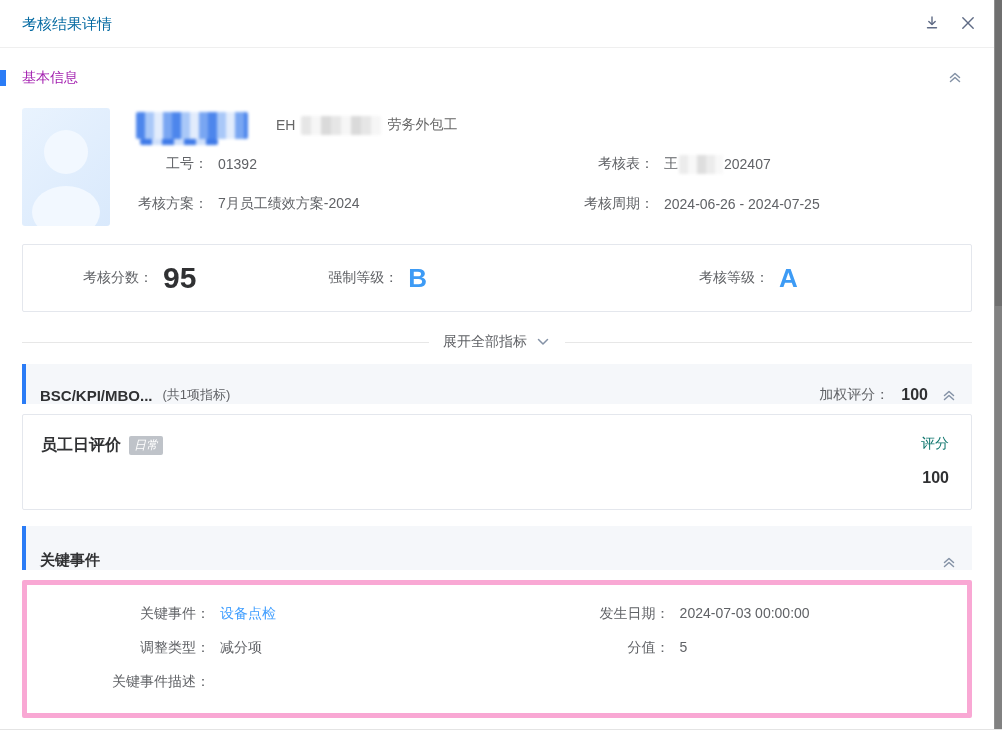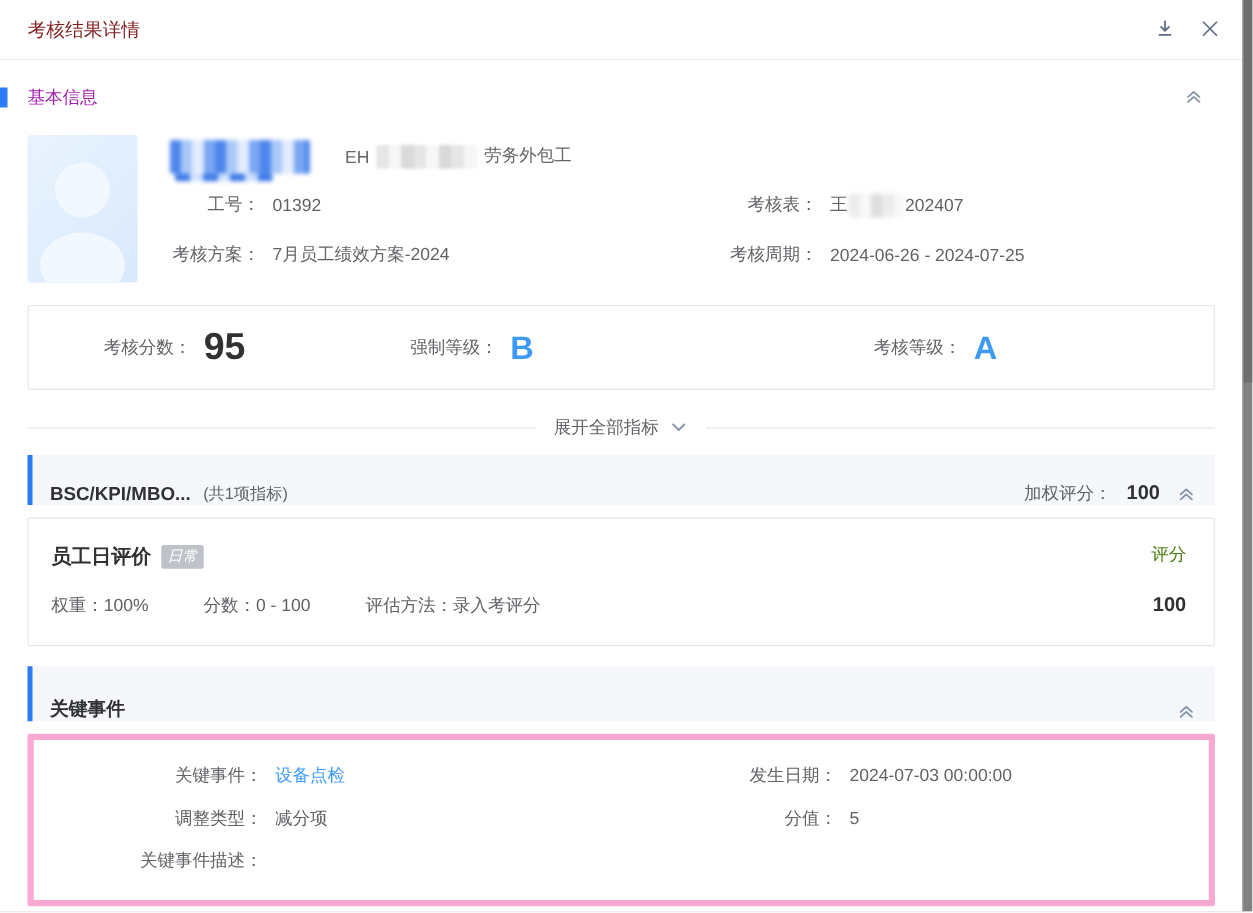--- a/index.html
+++ b/index.html
@@ -10,21 +10,21 @@
     position:relative; overflow:hidden;
   }
   .window { position:absolute; inset:0; background:#fff; border-bottom:1px solid #e4e4e4; }
 
   
   .scrollbar { position:absolute; top:0; right:0; width:8px; height:100%; background:#818181; border-left:1px solid #909090; }
   .scroll-thumb { position:absolute; top:0; left:0; width:100%; height:42%; background:#6f6f6f; }
 
   
   .titlebar { position:relative; height:48px; border-bottom:1px solid #efefef; }
-  .titlebar .title { position:absolute; left:22px; top:15px; font-size:15px; color:#7f1d1d; }
+  .titlebar .title { position:absolute; left:22px; top:15px; font-size:15px; color:#0369a1; }
   .tb-icons { position:absolute; right:24px; top:13px; display:flex; gap:16px; }
   .tb-icons .ibtn { width:20px; height:20px; display:flex; align-items:center; justify-content:center; cursor:pointer; }
   svg.lineicon { stroke:#5f6b85; stroke-width:1.4; fill:none; stroke-linecap:round; stroke-linejoin:round; }
   svg.chev { stroke:#8492a6; stroke-width:1.5; fill:none; stroke-linecap:round; stroke-linejoin:round; }
 
   .content { position:relative; width:994px; padding:0 22px; }
 
   
   .sec-head { position:relative; margin-top:20px; height:20px; display:flex; align-items:center; }
   .sec-marker { position:absolute; left:-22px; top:2px; width:6px; height:16px; background:#2b7cf6; }
@@ -81,21 +81,21 @@
 
   
   .ind-card { margin-top:10px; border:1px solid #e4e7ed; border-radius:2px; padding:20px 22px 22px 18px;
     display:flex; justify-content:space-between; }
   .ind-left { flex:1; }
   .ind-title-row { display:flex; align-items:center; }
   .ind-title { font-size:16px; font-weight:700; color:#303133; }
   .ind-badge { margin-left:8px; background:#bfc3c9; color:#fff; font-size:12px; padding:2px 5px; border-radius:2px; line-height:1.2;font-style:italic; }
   .ind-fields { display:flex; gap:44px; margin-top:20px; color:#606266; }
   .ind-right { width:90px; text-align:right; display:flex; flex-direction:column; justify-content:space-between; }
-  .ind-score-label { color:#4d7c0f; }
+  .ind-score-label { color:#0f766e; }
   .ind-score { font-weight:700; font-size:16px; color:#303133; margin-top:16px; }
 
   
   .kv-card { margin-top:10px; border:5px solid #f9a8d4; border-radius:2px; padding:20px 0 22px; }
   .kv-grid { display:flex; flex-direction:column; gap:16px; }
   .kv-row { display:flex; }
   .kv-half-l { width:54%; display:flex; }
   .kv-half-r { flex:1; display:flex; }
   .kv-label-l { width:183px; text-align:right; color:#606266; flex:0 0 auto; }
   .kv-label-r { width:135px; text-align:right; color:#606266; flex:0 0 auto; }
@@ -218,31 +218,20 @@
         </svg>
       </span>
     </div>
 
     <div class="ind-card">
       <div class="ind-left">
         <div class="ind-title-row">
           <span class="ind-title">员工日评价</span>
           <span class="ind-badge">日常</span>
         </div>
-        <div class="ind-fields">
-          <span>
-            <span>权重：</span><span>100%</span>
-          </span>
-          <span>
-            <span>分数：</span><span>0 - 100</span>
-          </span>
-          <span>
-            <span>评估方法：</span><span>录入考评分</span>
-          </span>
-        </div>
       </div>
       <div class="ind-right">
         <span class="ind-score-label">评分</span>
         <span class="ind-score">100</span>
       </div>
     </div>
 
     <div class="group-head" style="margin-top:16px;height:44px;">
       <span class="group-title">关键事件</span>
       <span class="group-right">

